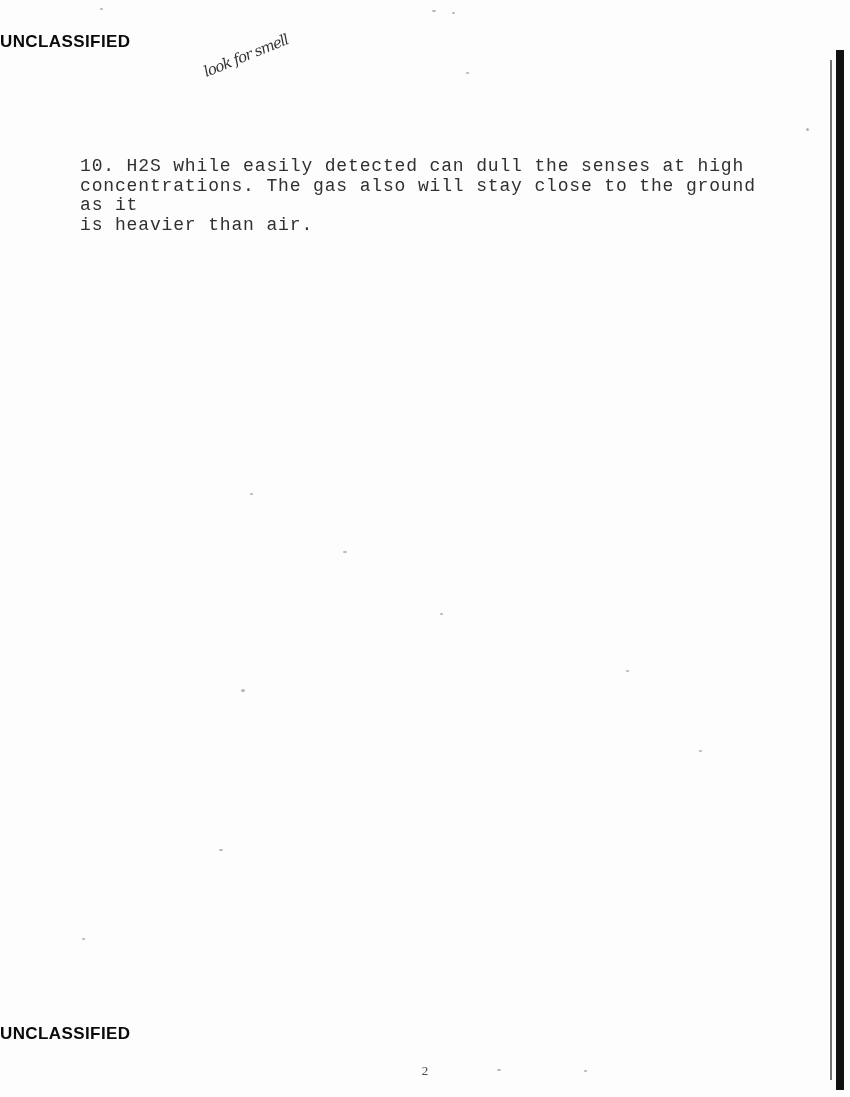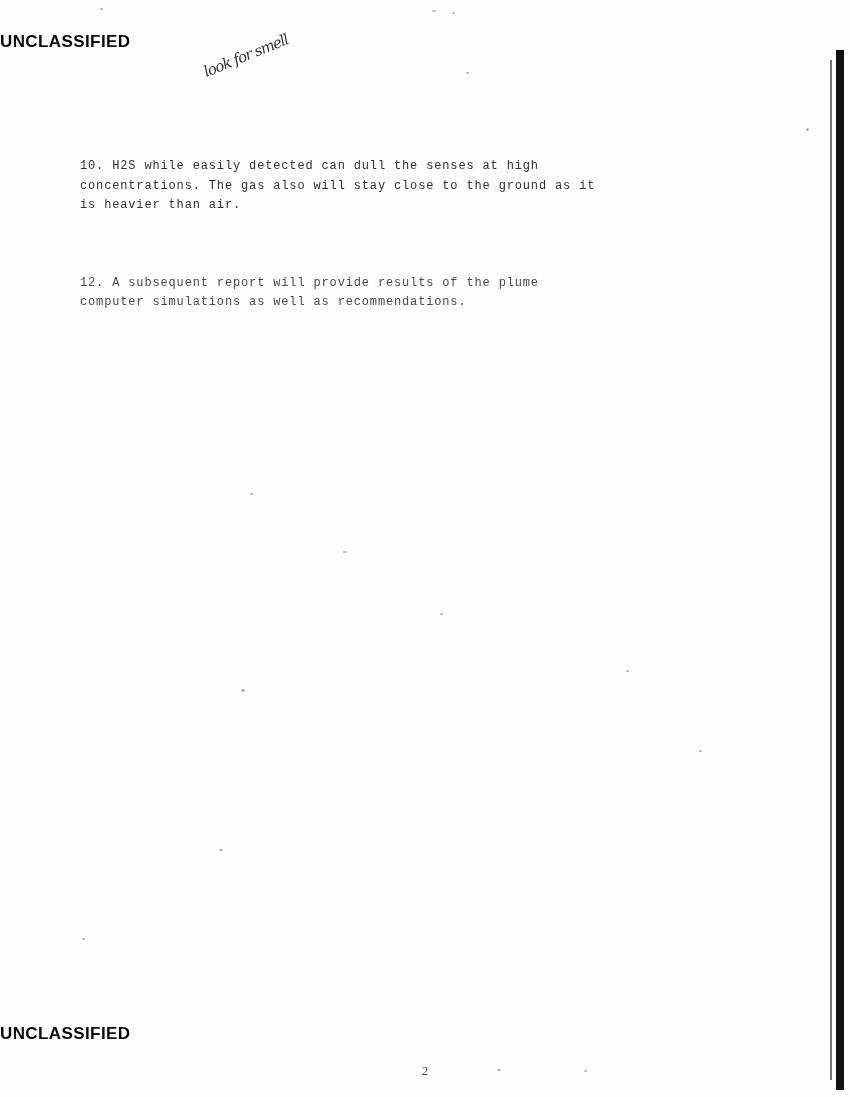--- a/index.html
+++ b/index.html
@@ -62,21 +62,21 @@
     font-size: 13px;
     color: #4a4a4a;
   }
 
   .body-text {
     position: absolute;
     left: 80px;
     top: 118px;
     width: 690px;
     font-family: "Liberation Mono", monospace;
-    font-size: 12px;
+    font-size: 18px;
     line-height: 19.5px;
     letter-spacing: .85px;
     color: #2e2e2e;
     white-space: pre-wrap;
   }
   .para {
     margin: 0 0 19px 0;
     white-space: pre-wrap;
     color: #303030;
   }
@@ -117,22 +117,20 @@
   <div class="scan-edge-2"></div>
 
   <div class="classification top">UNCLASSIFIED</div>
 
   <div class="handwriting">look for smell</div>
 
   <div class="body-text">
     <p class="para">10. H2S while easily detected can dull the senses at high
 concentrations. The gas also will stay close to the ground as it
 is heavier than air.</p>
-    <p class="para faded">12. A subsequent report will provide results of the plume
-computer simulations as well as recommendations.</p>
   </div>
 
   <div class="classification bottom">UNCLASSIFIED</div>
 
   <div class="page-number">2</div>
 
   <div class="speck" style="left:100px; top:8px; width:3px; height:2px;"></div>
   <div class="speck" style="left:432px; top:10px; width:4px; height:2px;"></div>
   <div class="speck" style="left:452px; top:12px; width:3px; height:2px;"></div>
   <div class="speck" style="left:466px; top:72px; width:3px; height:2px;"></div>

